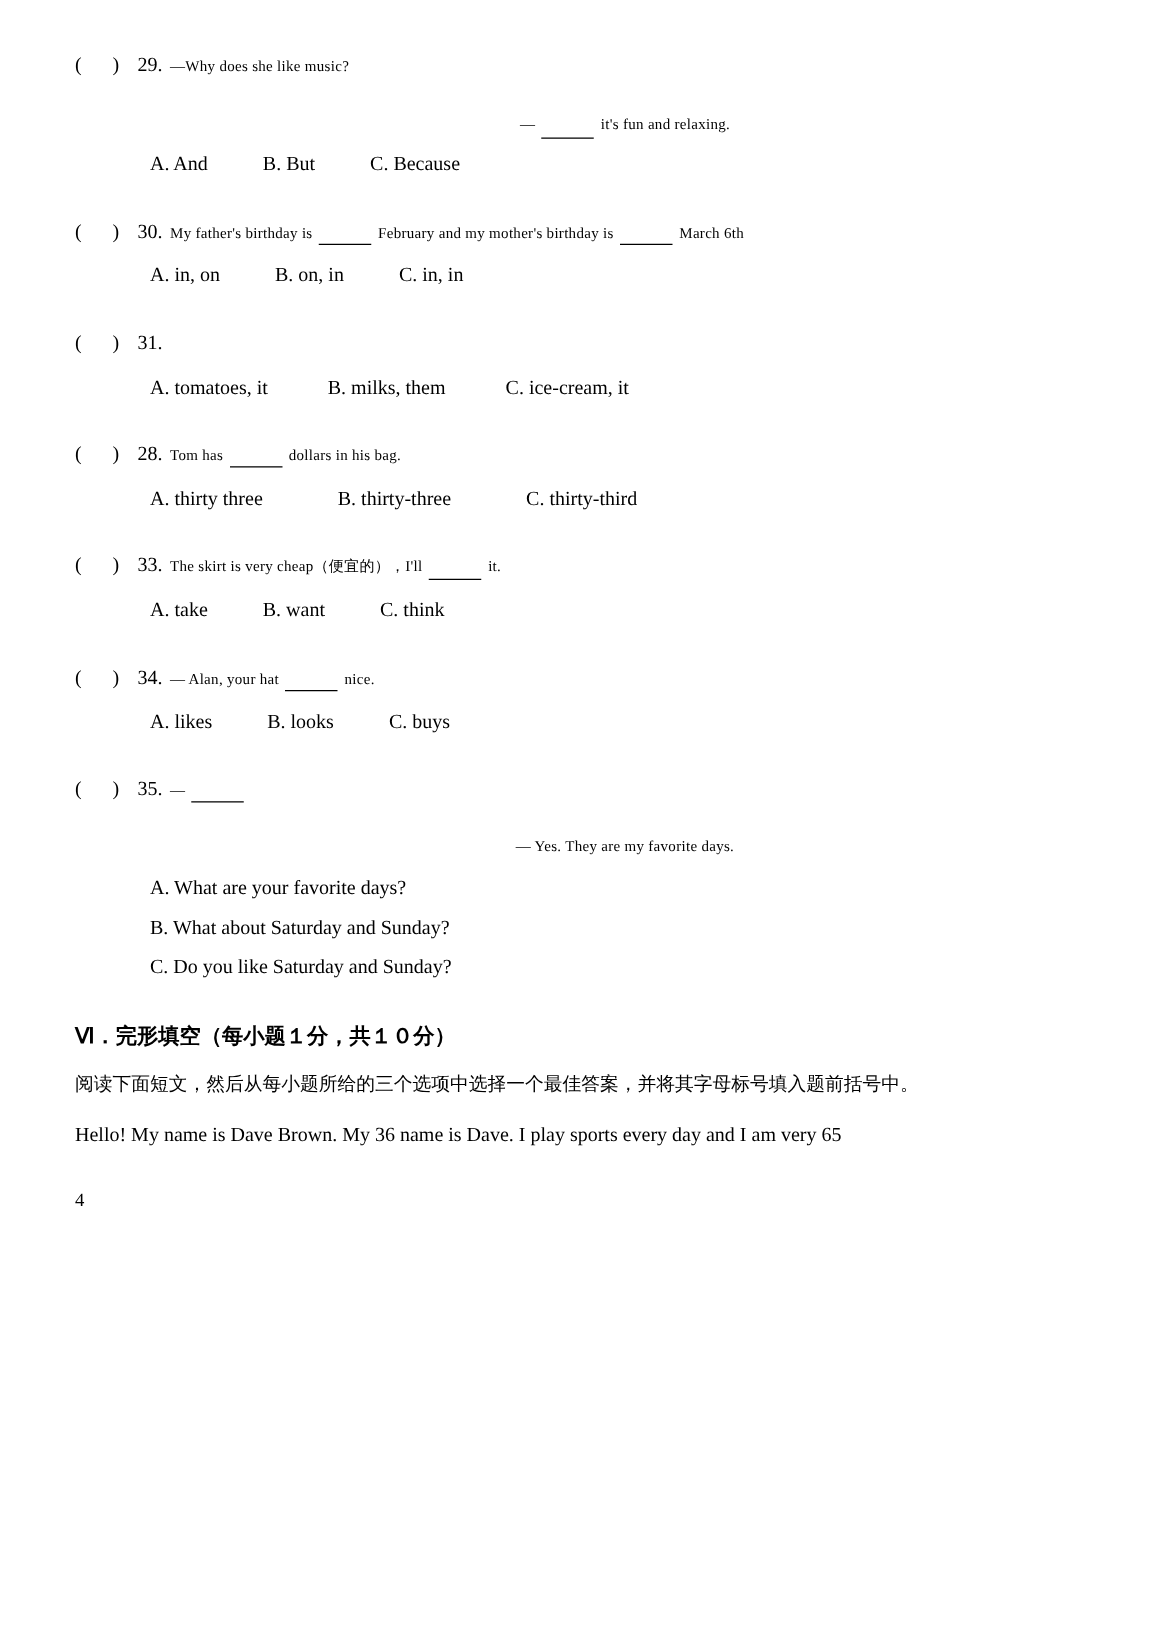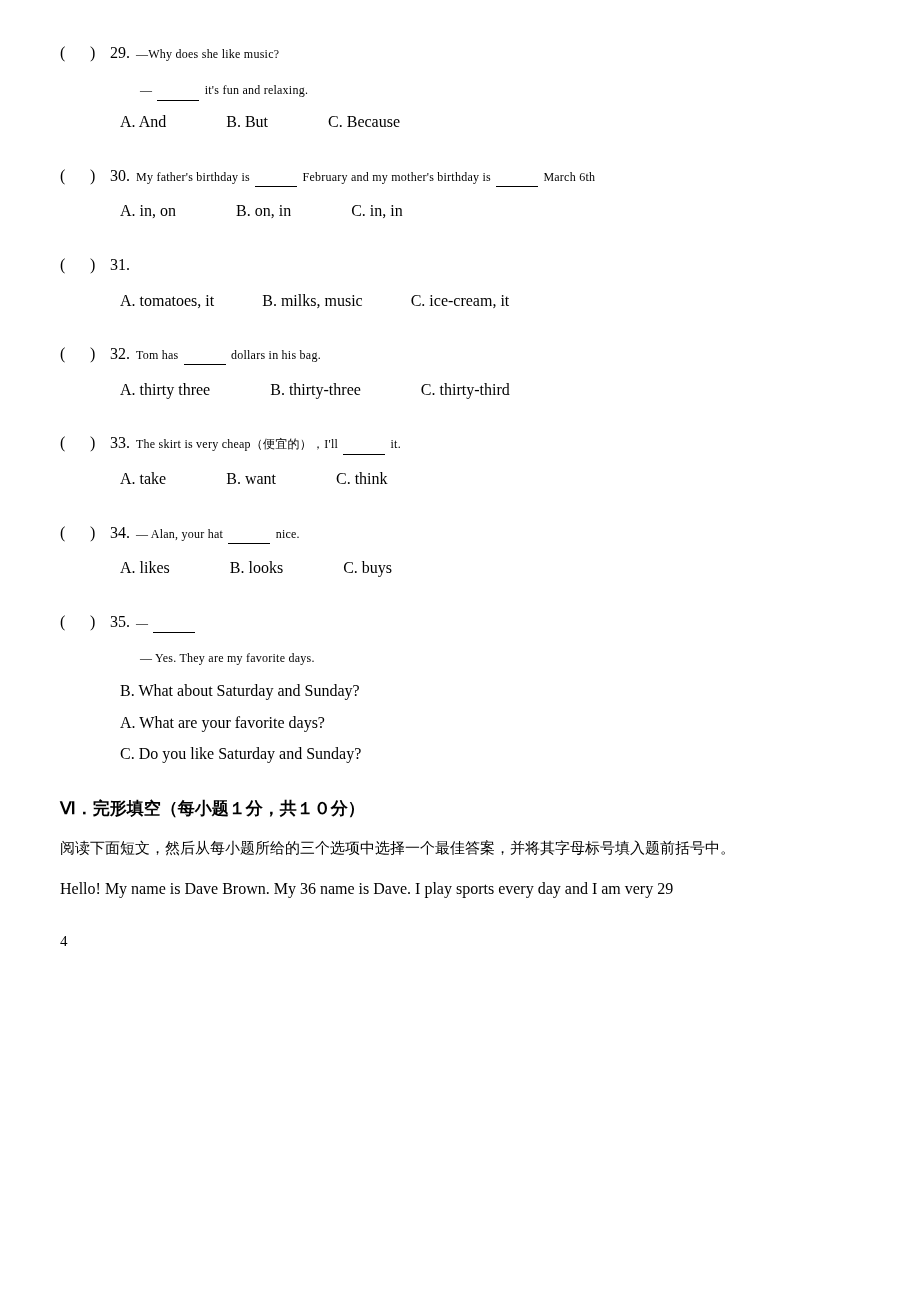--- a/index.html
+++ b/index.html
@@ -47,40 +47,41 @@
     .blank {
       display: inline-block;
       min-width: 42px;
       border-bottom: 1px solid #000;
       text-align: center;
       vertical-align: bottom;
       margin: 0 2px;
     }
     .options-line {
       display: flex;
-      gap: 60px;
+      gap: 44px;
       margin-left: 60px;
       margin-top: 8px;
       font-family: "Times New Roman", serif;
       font-size: 16px;
     }
     .options-vertical {
       margin-left: 60px;
       margin-top: 8px;
       font-family: "Times New Roman", serif;
       font-size: 16px;
     }
     .options-vertical .opt {
       margin-bottom: 6px;
     }
     .sub-line {
       margin-left: 80px;
-      margin-top: 0;
-      font-family: "Times New Roman", serif;
-      font-size: 16px;
+      margin-top: 20px;
+      font-family: "Times New Roman", serif;
+      font-size: 16px;
+      text-align: center;
     }
     .section-header {
       font-weight: bold;
       font-size: 17px;
       margin-bottom: 14px;
       margin-top: 10px;
       font-family: "SimHei", "黑体", sans-serif;
     }
     .section-desc {
       font-family: Liberation Serif, serif;
@@ -136,30 +137,30 @@
 </div>
 
 <div class="question-block">
   <div class="question-line">
     <span class="paren">(</span>
     <span class="paren-close">)</span>
     <span class="q-num">31.</span>
   </div>
   <div class="options-line" style="gap:48px;">
     <span><span>A.</span> <span>tomatoes, it</span></span>
-    <span><span>B.</span> <span>milks, music</span></span>
+    <span><span>B.</span> <span>milks, them</span></span>
     <span><span>C.</span> <span>ice-cream, it</span></span>
   </div>
 </div>
 
 <div class="question-block">
   <div class="question-line">
     <span class="paren">(</span>
     <span class="paren-close">)</span>
-    <span class="q-num">32.</span>
+    <span class="q-num">28.</span>
     <span class="q-text">Tom has <span class="blank">&nbsp;&nbsp;&nbsp;&nbsp;</span> dollars in his bag.</span>
   </div>
   <div class="options-line" style="gap:60px;">
     <span><span>A.</span> <span>thirty three</span></span>
     <span><span>B.</span> <span>thirty-three</span></span>
     <span><span>C.</span> <span>thirty-third</span></span>
   </div>
 </div>
 
 <div class="question-block">
@@ -194,27 +195,27 @@
   <div class="question-line">
     <span class="paren">(</span>
     <span class="paren-close">)</span>
     <span class="q-num">35.</span>
     <span class="q-text">— <span class="blank">&nbsp;&nbsp;&nbsp;&nbsp;&nbsp;&nbsp;</span></span>
   </div>
   <div class="sub-line">
     <span class="q-text">— Yes. They are my favorite days.</span>
   </div>
   <div class="options-vertical">
+    <div class="opt"><span>A.</span> <span>What are your favorite days?</span></div>
     <div class="opt"><span>B.</span> <span>What about Saturday and Sunday?</span></div>
-    <div class="opt"><span>A.</span> <span>What are your favorite days?</span></div>
     <div class="opt"><span>C.</span> <span>Do you like Saturday and Sunday?</span></div>
   </div>
 </div>
 
 <div class="question-block">
   <div class="section-header">Ⅵ．完形填空（每小题１分，共１０分）</div>
   <div class="section-desc">阅读下面短文，然后从每小题所给的三个选项中选择一个最佳答案，并将其字母标号填入题前括号中。</div>
   <div class="last-line">
-    <span>Hello! My name is Dave Brown. My </span><span class="underline-word">36</span><span> name is Dave. I play sports every day and I am very </span><span class="underline-word">29</span>
+    <span>Hello! My name is Dave Brown. My </span><span class="underline-word">36</span><span> name is Dave. I play sports every day and I am very </span><span class="underline-word">65</span>
   </div>
 </div>
 
 <div class="page-num">4</div>
 
 </body></html>

